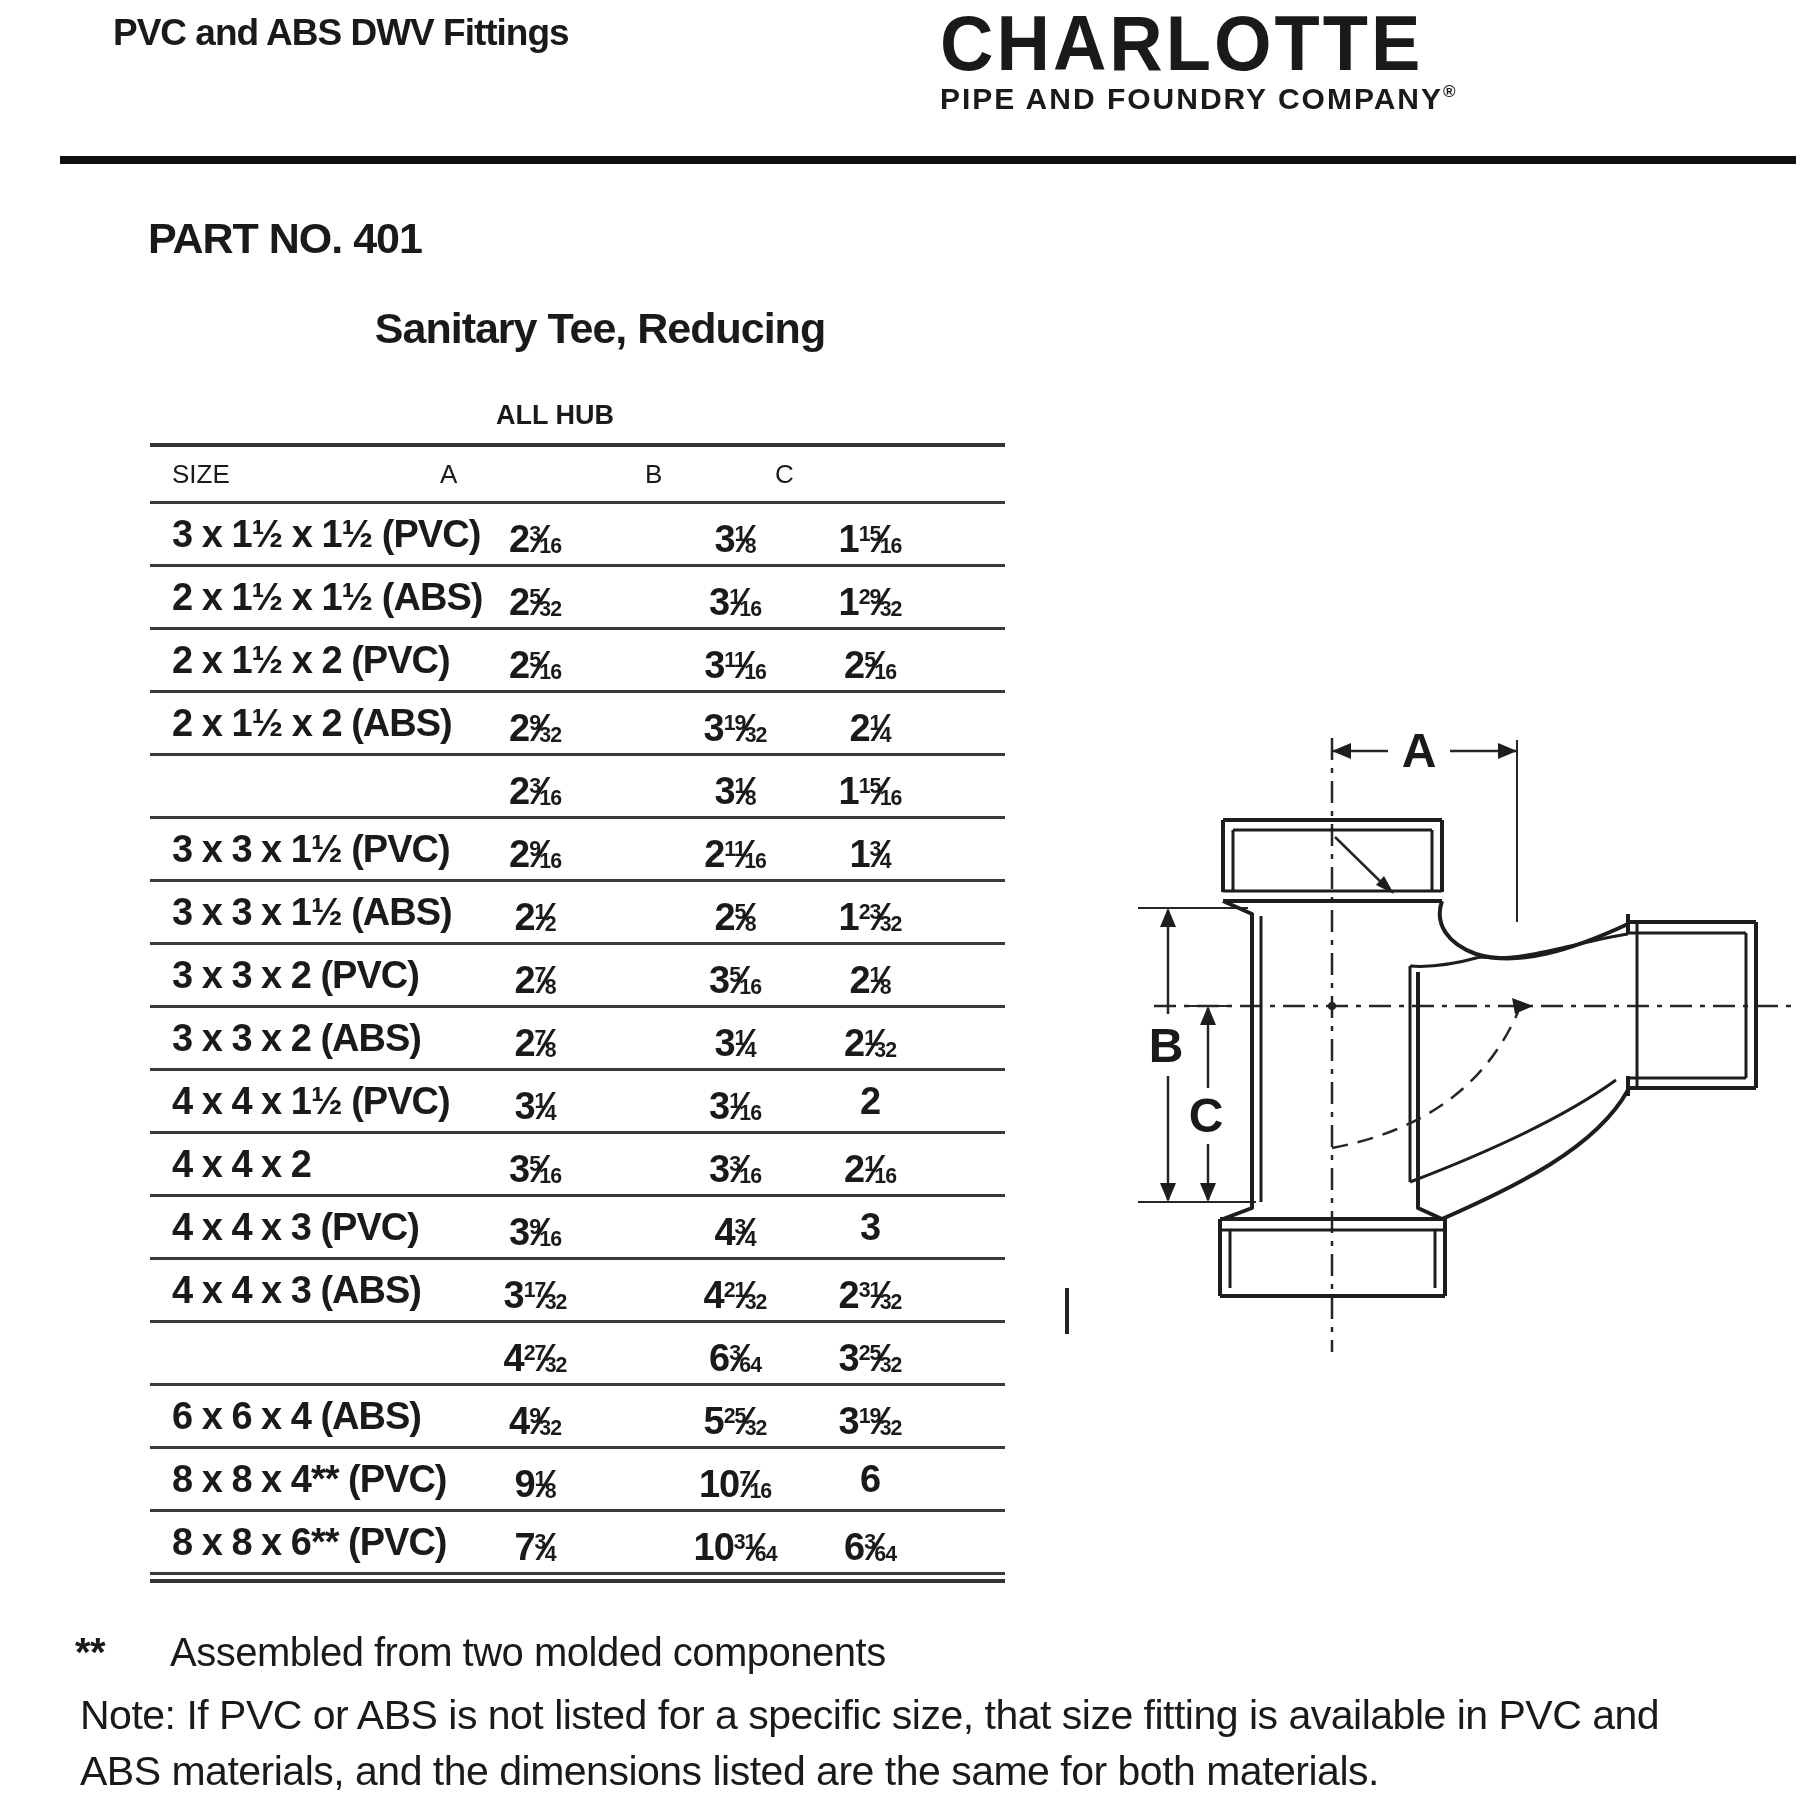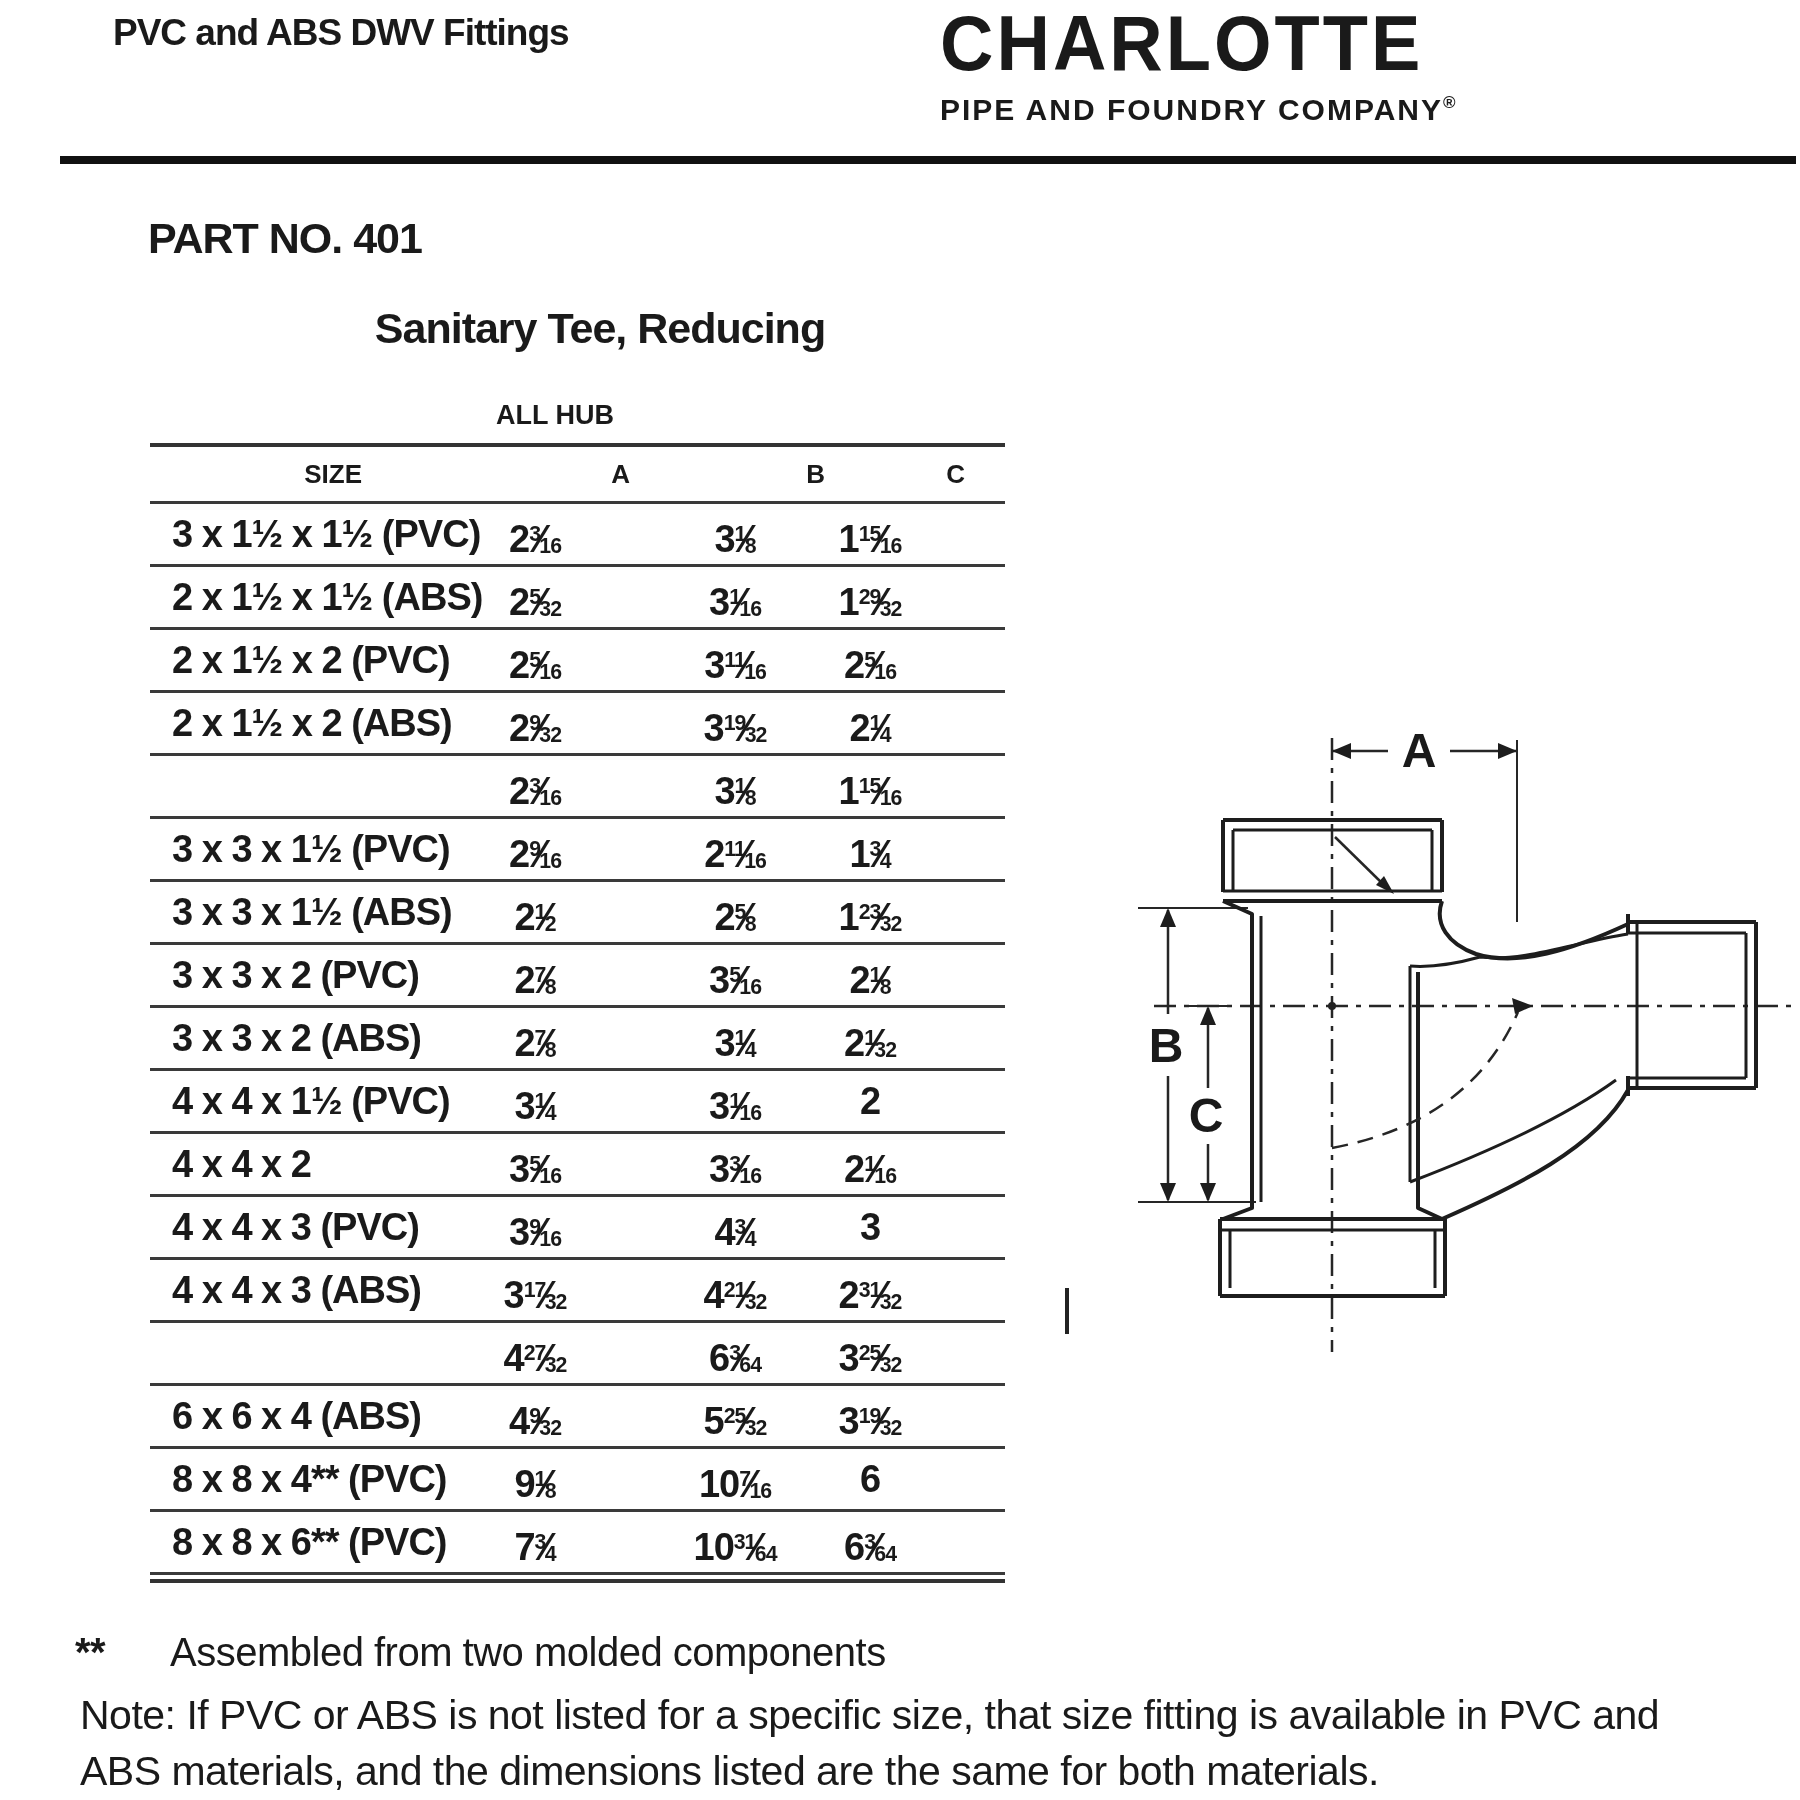--- a/index.html
+++ b/index.html
@@ -7,32 +7,32 @@
     width:1800px;height:1800px;position:relative;overflow:hidden;
     background:#ffffff;color:#1a1a1a;
     font-family:"Liberation Sans","DejaVu Sans",sans-serif;
   }
   .abs{position:absolute;}
 
   
   .doc-title{left:113px;top:12px;font-size:37px;font-weight:bold;letter-spacing:-1px;}
   .brand{left:940px;top:4px;width:530px;text-align:left;}
   .brand-name{font-size:74px;font-weight:bold;letter-spacing:3px;line-height:76px;transform:scaleY(1.04);transform-origin:top left;}
-  .brand-sub{font-size:30px;font-weight:bold;letter-spacing:2px;margin-top:13px;}
+  .brand-sub{font-size:30px;font-weight:bold;letter-spacing:2px;margin-top:2px;}
   .brand-sub .reg{font-size:17px;vertical-align:12px;}
   .rule{left:60px;top:156px;width:1736px;height:8px;background:#111;}
 
   .part-no{left:148px;top:214px;font-size:43px;font-weight:bold;letter-spacing:-1px;}
   .prod-title{left:320px;top:304px;width:560px;text-align:center;font-size:43px;font-weight:bold;letter-spacing:-1px;}
   .all-hub{left:455px;top:400px;width:200px;text-align:center;font-size:27px;font-weight:bold;}
 
   
   .tbl{left:150px;top:443px;width:855px;border-top:4px solid #333;}
   .hrow{position:relative;height:54px;border-bottom:3px solid #3a3a3a;}
-  .hc{position:absolute;top:0;height:44px;line-height:54px;font-size:26px;font-weight:bold;text-align:right;}
+  .hc{position:absolute;top:0;height:44px;line-height:54px;font-size:26px;font-weight:normal;text-align:left;}
   .h-size{left:22px;width:190px;}
   .h-a{left:290px;width:190px;}
   .h-b{left:495px;width:180px;}
   .h-c{left:625px;width:190px;}
   .row{position:relative;height:60px;border-bottom:3px solid #3a3a3a;}
   .cell{position:absolute;top:0;height:60px;line-height:60px;font-size:38px;font-weight:bold;letter-spacing:-1px;white-space:nowrap;}
   .c-size{left:22px;width:430px;text-align:left;}
   .c-a{left:290px;width:190px;text-align:center;}
   .c-b{left:495px;width:180px;text-align:center;}
   .c-c{left:625px;width:190px;text-align:center;}

